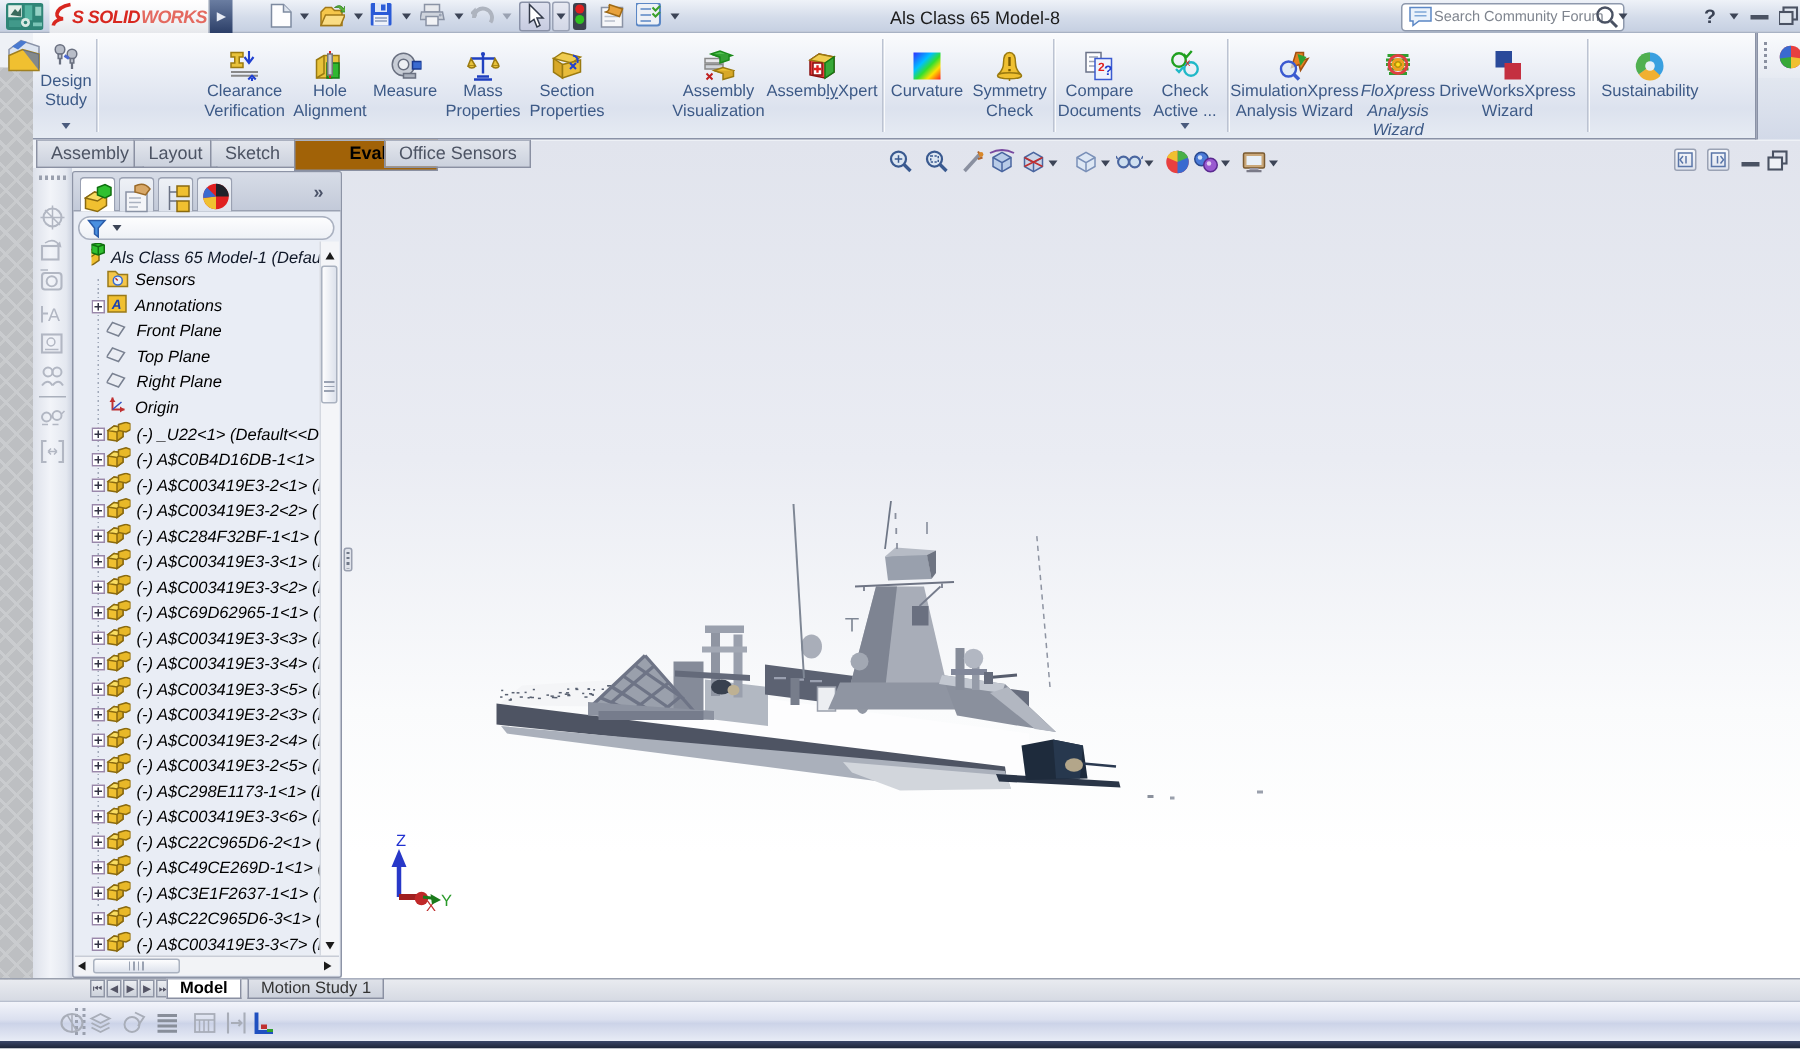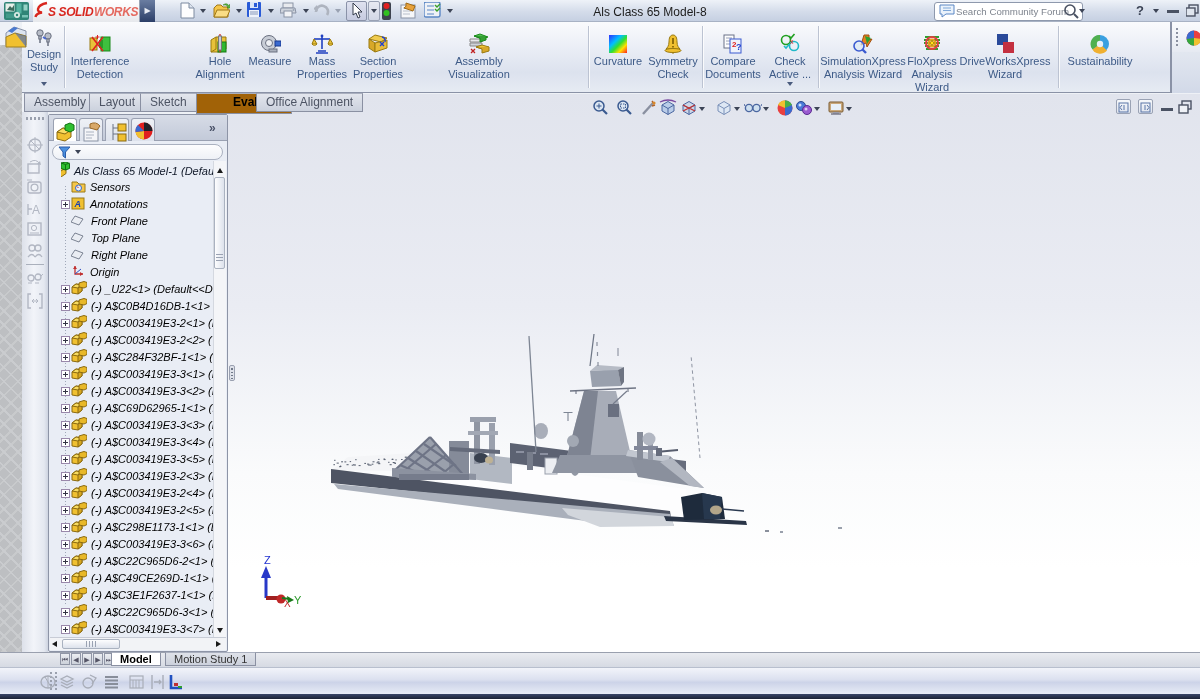--- a/index.html
+++ b/index.html
@@ -173,29 +173,30 @@
             <path d="M7 11 v4" stroke-width="1.5"></path>
             <circle cx="15" cy="8" r="3.2"></circle>
             <rect x="13.8" y="11" width="2.4" height="3"></rect>
             <path d="M15 14 v4" stroke-width="1.5"></path>
           </g>
           <path d="M10 9 l3 2" stroke="#4a68d0" stroke-width="2"></path>
         </svg>
         <div class="rtx" style="top:26px;">Design<br>Study</div>
         <div class="rdd" style="top:60px;"></div>
       </div>
-<div class="rit" style="left:33px;width:90px;">
-        <svg width="22" height="22">
-          <rect x="1" y="5" width="7" height="12" fill="#e8c23a" stroke="#9a7a10"></rect>
-          <rect x="12" y="4" width="9" height="14" fill="#3ec03e" stroke="#1a8a1a"></rect>
-          <rect x="10" y="7" width="4" height="8" fill="#2a9a2a"></rect>
-          <path d="M3 4 L14 18 M14 4 L3 18" stroke="#e02020" stroke-width="1.6"></path>
-          <path d="M8.5 2 v4 M6.5 4 h4" stroke="#e02020"></path>
-        </svg>
-        <div class="rtx">Interference<br>Detection</div>
+<div class="rit" style="left:95px;width:92px;">
+        <svg width="22" height="22">
+          <g fill="#e8c23a" stroke="#9a7a10">
+            <path d="M2 2 h8 v3 h-2.5 v4 h2.5 v3 h-8 v-3 h2.5 v-4 h-2.5 z"></path>
+          </g>
+          <path d="M14 1 v8 M11 5 l3 4 l3 -4" stroke="#2040d0" fill="none" stroke-width="1.4"></path>
+          <path d="M2 15 h18 M2 17.5 h18" stroke="#888" stroke-width="1.2"></path>
+          <path d="M16 21 v-2 M13.5 20 l2.5 -2.5 l2.5 2.5" stroke="#2040d0" fill="none" stroke-width="1.4"></path>
+        </svg>
+        <div class="rtx">Clearance<br>Verification</div>
       </div>
 <div class="rit" style="left:162px;width:72px;">
         <svg width="22" height="22">
           <path d="M2 7 l5 -3 h10 v12 l-5 3 h-10 z" fill="#e8c23a" stroke="#9a7a10"></path>
           <path d="M7 4 v12 l-5 3" fill="none" stroke="#9a7a10"></path>
           <rect x="9" y="9" width="8" height="10" fill="#30b830" stroke="#157a15"></rect>
           <path d="M11 1 v20" stroke="#e02020" stroke-width="1.3" stroke-dasharray="3 2"></path>
           <rect x="9.5" y="3" width="3" height="14" fill="#c8cdd8" stroke="#777"></rect>
         </svg>
         <div class="rtx">Hole<br>Alignment</div>
@@ -234,20 +235,30 @@
         <svg width="22" height="22">
           <path d="M2 6 h12 v3 h-12 z" fill="#e8e8ec" stroke="#888"></path>
           <path d="M2 10 h12 v3 h-12 z" fill="#d0d4da" stroke="#888"></path>
           <path d="M6 3 l6 -2 l8 3 l-6 2 z" fill="#50c050" stroke="#1a8a1a"></path>
           <path d="M6 3 l6 2 v4 l6 -2 v-4" fill="#34a034" stroke="#1a8a1a"></path>
           <path d="M8 14 l6 -2 l7 2 l-6 2 z" fill="#f0c838" stroke="#9a7a10"></path>
           <path d="M8 14 l6 2 v4 l7 -2 v-4" fill="#d8a828" stroke="#9a7a10"></path>
           <path d="M3 16 l4 4 M3 20 l4 -4" stroke="#c02020" stroke-width="1.3"></path>
         </svg>
         <div class="rtx">Assembly<br>Visualization</div>
+      </div>
+<div class="rit" style="left:479px;width:94px;">
+        <svg width="22" height="22">
+          <path d="M3 7 l6 -4 l10 2 v10 l-6 4 l-10 -2 z" fill="#e84040" stroke="#8a1010"></path>
+          <path d="M9 3 l10 2 l-6 4 l-10 -2 z" fill="#f0cc50" stroke="#9a7a10"></path>
+          <path d="M13 9 l6 -4 v10 l-6 4 z" fill="#38a838" stroke="#157a15"></path>
+          <rect x="5" y="9" width="6" height="8" fill="#fff" stroke="#8a1010"></rect>
+          <path d="M8 10.5 v5 M5.5 13 h5" stroke="#e02020" stroke-width="1.6"></path>
+        </svg>
+        <div class="rtx">Assemb<u>ly</u>Xpert</div>
       </div>
 <div class="rit" style="left:560px;width:72px;">
         <svg width="22" height="22">
           <defs>
             <linearGradient id="rb" x1="0" y1="0" x2="1" y2="1">
               <stop offset="0" stop-color="#3030ff"></stop>
               <stop offset=".35" stop-color="#00c0ff"></stop>
               <stop offset=".55" stop-color="#30e030"></stop>
               <stop offset=".75" stop-color="#ffe000"></stop>
               <stop offset="1" stop-color="#ff2020"></stop>
@@ -289,21 +300,21 @@
       </div>
 <div class="rit" style="left:784px;width:114px;">
         <svg width="22" height="22">
           <path d="M12 2 h5 v5 l3 -1 l-5 8 l-1 -4 l-5 2 z" fill="#e88020" stroke="#a05010"></path>
           <path d="M13 3 l6 2 l-4 6" fill="#30a030"></path>
           <circle cx="7" cy="13" r="5" fill="#dce8f4" fill-opacity=".7" stroke="#3a5ad0" stroke-width="1.6"></circle>
           <path d="M10.5 16.5 L14 20" stroke="#3a5ad0" stroke-width="2.4"></path>
         </svg>
         <div class="rtx">SimulationXpress<br>Analysis Wizard</div>
       </div>
-<div class="rit" style="left:877px;width:66px;">
+<div class="rit" style="left:877px;width:66px;font-style:italic;">
         <svg width="22" height="22">
           <g fill="none">
             <path d="M4 4 h14 M3 7 h16 M3 10 h16 M4 13 h14 M5 16 h12" stroke="#30a030" stroke-width="2"></path>
             <circle cx="11" cy="10" r="6" stroke="#e04040" stroke-width="2"></circle>
             <circle cx="11" cy="10" r="3.4" stroke="#f0a020" stroke-width="2"></circle>
           </g>
           <circle cx="11" cy="10" r="1.8" fill="#ffe020" stroke="#c09000"></circle>
         </svg>
         <div class="rtx">FloXpress<br>Analysis<br>Wizard</div>
       </div>
@@ -327,21 +338,21 @@
 <div class="rsep" style="left:566px;"></div>
 <div class="rsep" style="left:680px;"></div>
 <div class="rsep" style="left:796px;"></div>
 <div class="rsep" style="left:1036px;"></div>
     </div>
 
   <div class="ctab" style="left:24px;">Assembly</div>
   <div class="ctab" style="left:89px;">Layout</div>
   <div class="ctab" style="left:140px;">Sketch</div>
   <div class="ctab active" style="left:196px;">Evaluate</div>
-  <div class="ctab" style="left:256px;">Office Alignment</div>
+  <div class="ctab" style="left:256px;">Office Sensors</div>
 
   <div id="viewport" class="abs">
       <svg class="abs" style="left:0;top:0;" width="972" height="558">
         <g transform="translate(-228,-94)">
           <polygon points="348,457 462,450 472,472 332,470" fill="#f4f5f7"></polygon>
           <rect x="410.9" y="461.6" width="2.1" height="1" fill="#586070"></rect>
           <rect x="450.8" y="460.0" width="2.2" height="1" fill="#586070"></rect>
           <rect x="336.6" y="462.6" width="2.2" height="1" fill="#586070"></rect>
           <rect x="414.1" y="462.6" width="1.3" height="1" fill="#586070"></rect>
           <rect x="391.6" y="458.9" width="1.8" height="1" fill="#586070"></rect>

